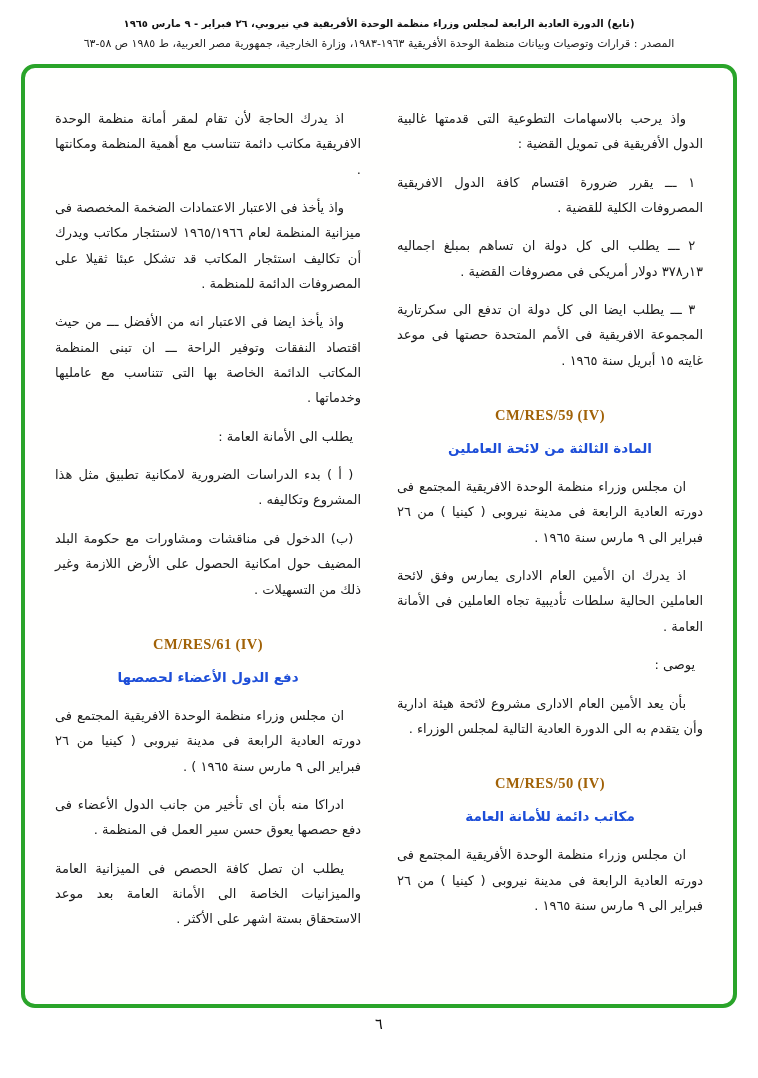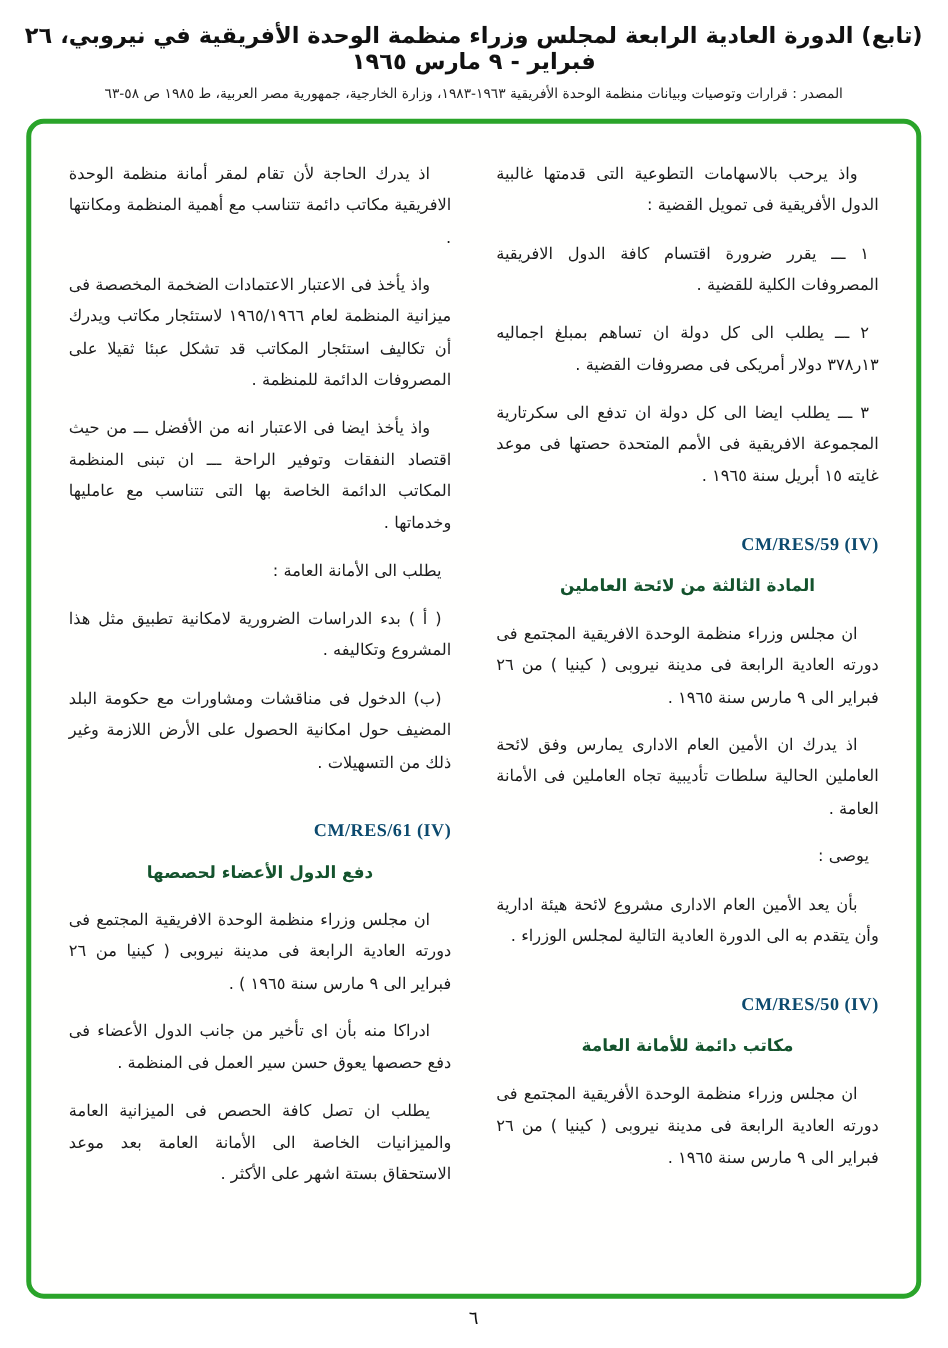--- a/index.html
+++ b/index.html
@@ -13,21 +13,21 @@
     font-family: "DejaVu Sans", sans-serif;
     color: #1b1b1b;
     position: relative;
     overflow: hidden;
   }
   .header {
     text-align: center;
     padding-top: 18px;
   }
   .doc-title {
-    font-size: 18px;
+    font-size: 10px;
     font-weight: bold;
     letter-spacing: 0;
     color: #111;
   }
   .doc-source {
     font-size: 11px;
     margin-top: 8px;
     color: #222;
   }
   .frame {
@@ -46,40 +46,40 @@
     direction: rtl;
   }
   .col {
     flex: 1 1 0;
     min-width: 0;
   }
   p.para {
     font-size: 13px;
     line-height: 1.95;
     text-align: justify;
-    margin: 2px 0 13px;
+    margin: 12px 0 13px;
     text-indent: 1.3em;
   }
   p.para.no-indent { text-indent: 0.6em; }
   .resnum {
     direction: ltr;
-    text-align: right;
+    text-align: center;
     font-family: "Liberation Serif", serif;
     font-weight: bold;
     font-size: 14.5px;
     letter-spacing: 0.4px;
     margin: 34px 0 16px;
-    color: #0c4a6e;
+    color: #a16207;
   }
   .restitle {
     text-align: center;
     font-weight: bold;
     font-size: 13.5px;
     margin: 0 0 18px;
-    color: #14532d;
+    color: #1d4ed8;
   }
   .pagenum {
     text-align: center;
     font-size: 14.5px;
     margin-top: 8px;
     color: #111;
   }
 </style>
 </head>
 <body>

